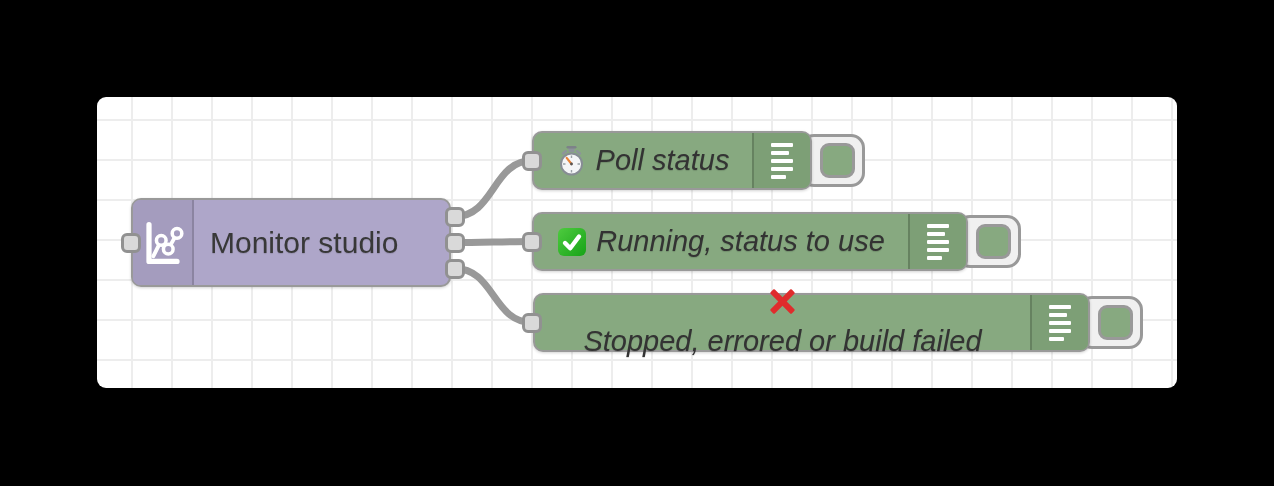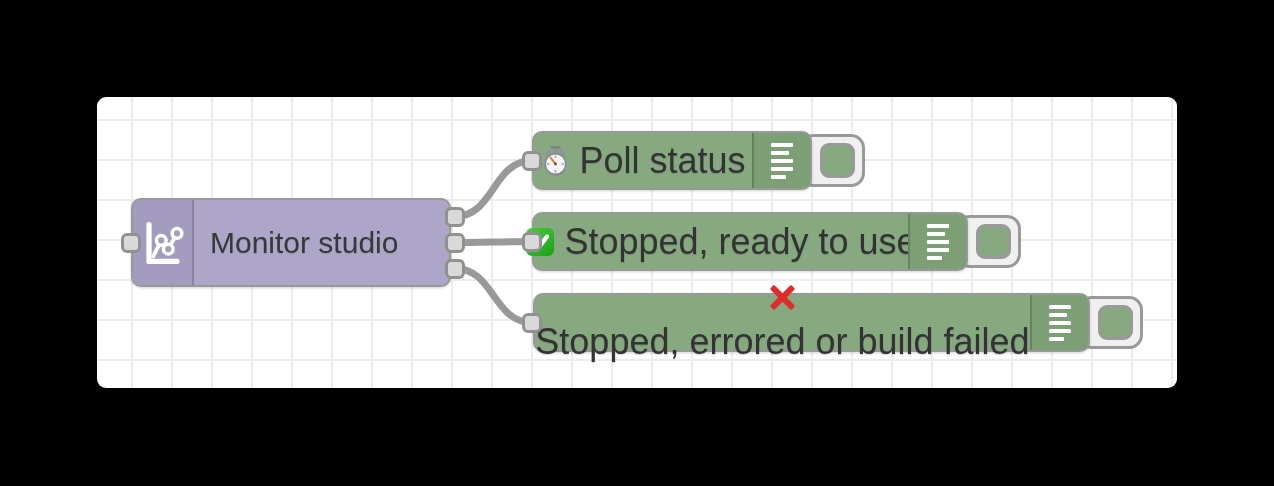--- a/index.html
+++ b/index.html
@@ -36,21 +36,21 @@
   .debug-bars i:nth-child(4){width:22px;}
   .debug-bars i:nth-child(5){width:15px;}
 
   .purple-label{position:absolute;left:77px;right:8px;top:0;bottom:0;display:flex;align-items:center;
         font-size:30px;color:#383838;white-space:nowrap;text-shadow:0 1px 1px rgba(0,0,0,.12);}
   .green-label-area{position:absolute;left:0;top:0;bottom:0;display:flex;align-items:center;
         justify-content:center;gap:9px;white-space:nowrap;}
   .g1 .green-label-area{right:58px;}
   .g2 .green-label-area{right:58px;}
   .g3 .green-label-area{right:58px;flex-direction:column;}
-  .green-label{font-size:36px;color:#333;text-shadow:0 1px 1px rgba(0,0,0,.15);}
+  .green-label{font-style:italic;font-size:29px;color:#333;text-shadow:0 1px 1px rgba(0,0,0,.15);}
   .emoji{display:inline-flex;width:30px;height:30px;align-items:center;justify-content:center;}
 
   .port{position:absolute;width:20px;height:20px;background:#d9d9d9;border:3px solid #919191;
         border-radius:6px;box-sizing:border-box;z-index:4;}
   
   .port.p-in{left:24px;top:135.5px;}
   .port.p-out1{left:348px;top:109.5px;}
   .port.p-out2{left:348px;top:135.5px;}
   .port.p-out3{left:348px;top:161.5px;}
   
@@ -140,21 +140,21 @@
             <defs>
               <linearGradient id="ckg" x1="0" y1="0" x2="1" y2="1">
                 <stop offset="0" stop-color="#4ecb3f"></stop>
                   <stop offset="1" stop-color="#17a317"></stop>
               </linearGradient>
             </defs>
             <rect x="1" y="1" width="28" height="28" rx="6" fill="url(#ckg)"></rect>
             <path d="M8 16 L13.2 21.3 L22 9.5" stroke="#fff" stroke-width="4.4" fill="none" stroke-linecap="round" stroke-linejoin="round"></path>
           </svg>
         </span>
-        <span class="green-label">Stopped, ready to use</span>
+        <span class="green-label">Running, status to use</span>
       </div>
       <div class="icon-section-right">
         <span class="debug-bars">
           <i></i>
             <i></i>
             <i></i>
             <i></i>
             <i></i>
         </span>
       </div>

